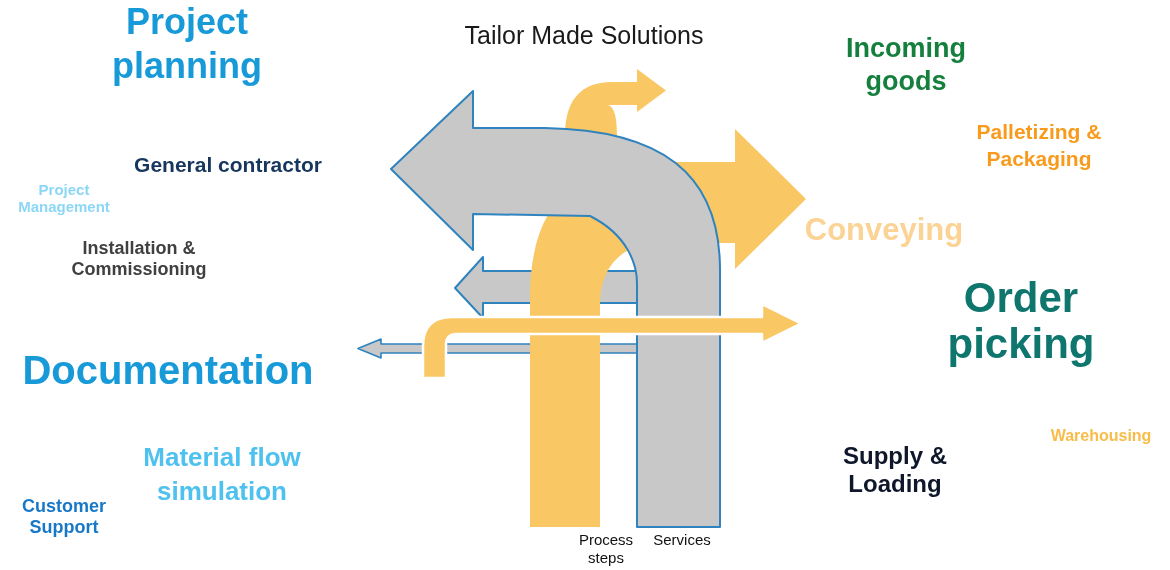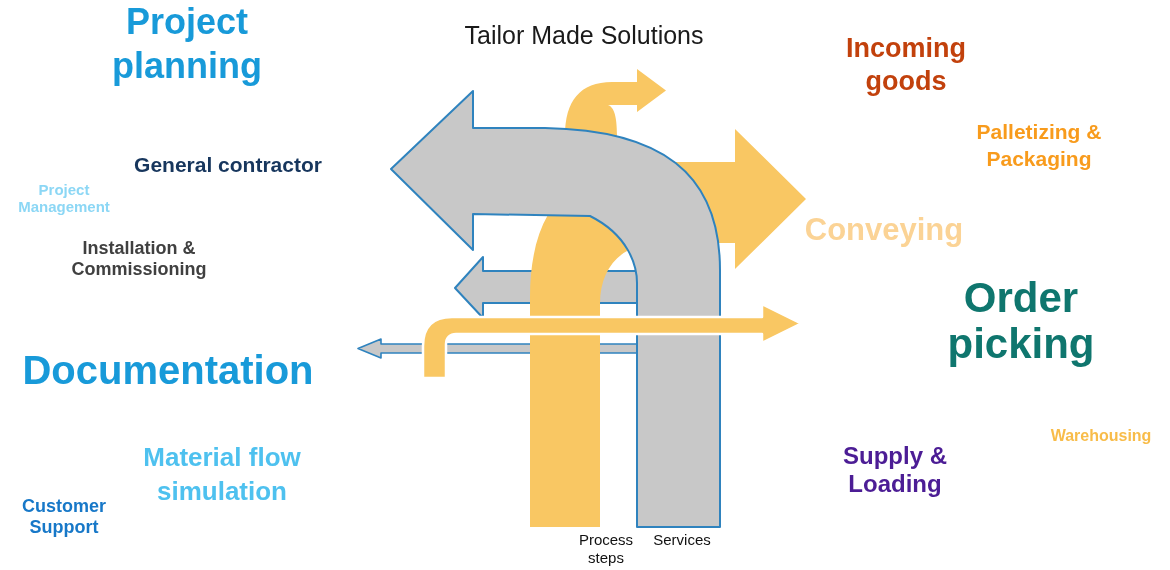--- a/index.html
+++ b/index.html
@@ -13,25 +13,25 @@
     font-weight:700;white-space:pre-line;line-height:1.2;
   }
   #project-planning{left:187px;top:0px;font-size:36px;line-height:1.22;color:#189AD9;}
   #tailor-made-solutions{left:584px;top:20px;font-size:25px;font-weight:400;color:#1A1A1A;}
   #general-contractor{left:228px;top:152px;font-size:21px;color:#17365D;text-align:center;}
   #project-management{left:64px;top:182px;font-size:15px;line-height:1.1;color:#8CD7F5;}
   #installation-commissioning{left:139px;top:238px;font-size:18px;line-height:1.15;color:#404040;}
   #documentation{left:168px;top:348px;font-size:40px;line-height:1.1;color:#189AD9;}
   #material-flow-simulation{left:222px;top:441px;font-size:26px;line-height:1.3;color:#4EC1EF;}
   #customer-support{left:64px;top:496px;font-size:18px;line-height:1.17;color:#1778C8;}
-  #incoming-goods{left:906px;top:32px;font-size:27px;line-height:1.22;color:#c2410c;}
+  #incoming-goods{left:906px;top:32px;font-size:27px;line-height:1.22;color:#15803d;}
   #palletizing-packaging{left:1039px;top:118px;font-size:21px;line-height:1.3;color:#F89B1C;}
   #conveying{left:884px;top:213px;font-size:31px;line-height:1.1;color:#FBD395;}
   #order-picking{left:1021px;top:275px;font-size:42px;line-height:1.1;color:#0f766e;}
-  #supply-loading{left:895px;top:442px;font-size:24px;line-height:1.17;color:#4c1d95;}
+  #supply-loading{left:895px;top:442px;font-size:24px;line-height:1.17;color:#0f172a;}
   #warehousing{left:1101px;top:426px;font-size:16px;color:#F8BC49;}
   #process-steps{left:566px;top:531px;font-size:15px;line-height:1.17;font-weight:400;color:#111;margin-left:40px;}
   #services{left:682px;top:531px;font-size:15px;font-weight:400;color:#111;}
 </style>
 </head>
 <body>
 
 <div class="stage">
 
   <svg width="1170" height="570" viewBox="0 0 1170 570" aria-hidden="true">

